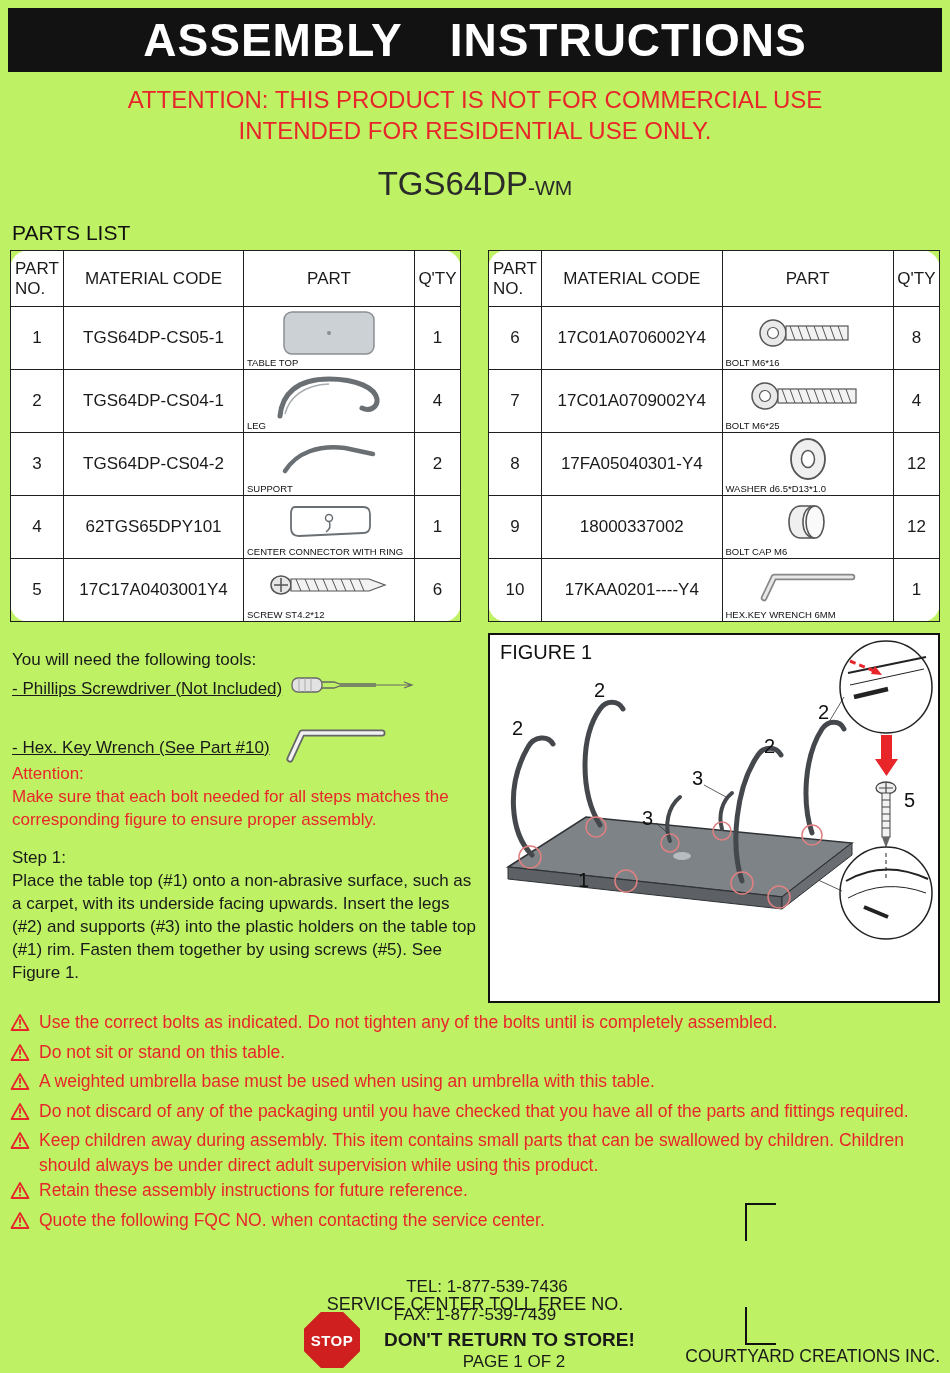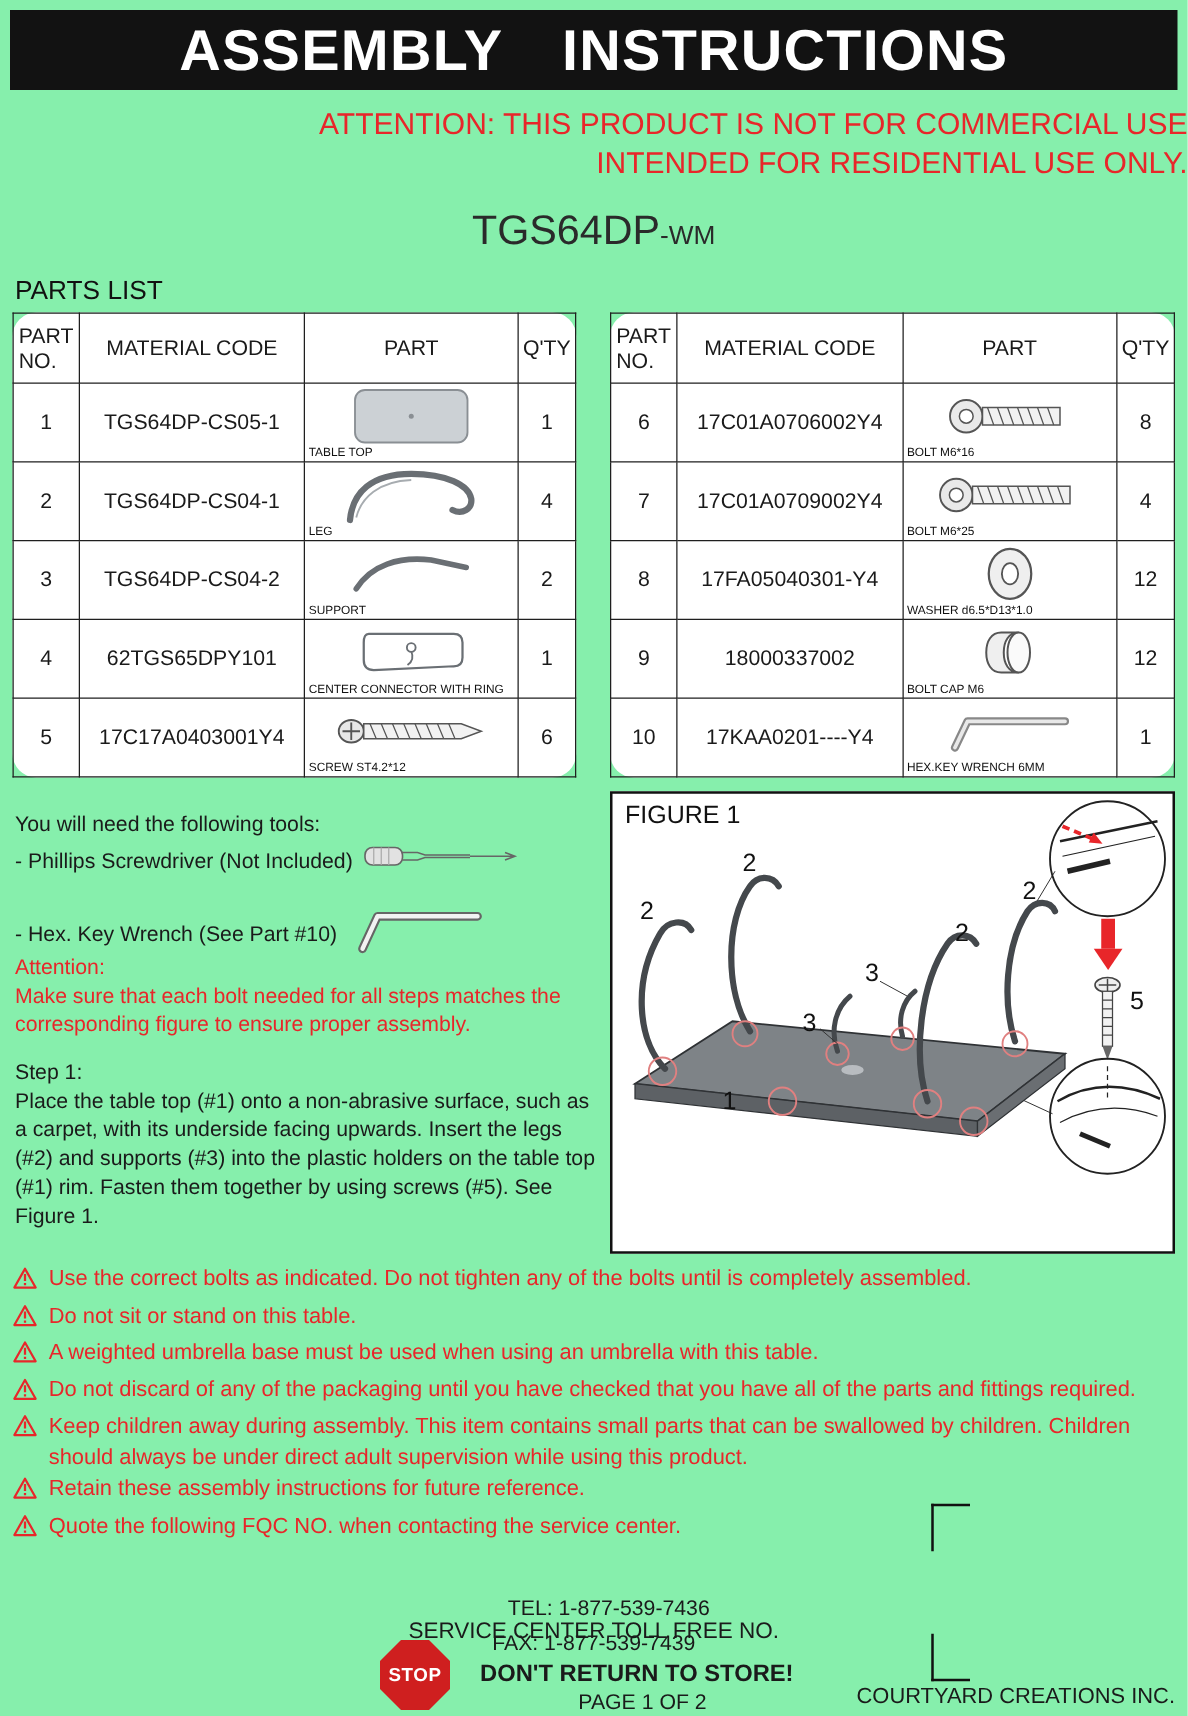--- a/index.html
+++ b/index.html
@@ -1,23 +1,23 @@
 <!DOCTYPE html>
 <html><head>
 <meta charset="utf-8">
 <style>
   * { margin:0; padding:0; box-sizing:border-box; }
   body { background:#ffffff; font-family:"Liberation Sans", sans-serif; color:#1a1a1a; }
-  .page { position:relative; width:950px; height:1373px; background:#86efac; overflow:hidden; }
+  .page { position:relative; width:950px; height:1373px; background:#bef264; overflow:hidden; }
 
   .banner { position:absolute; left:8px; top:8px; width:934px; height:64px; background:#121212;
             display:flex; align-items:center; justify-content:center; }
   .banner h1 { color:#fff; font-size:46px; font-weight:bold; letter-spacing:1px; word-spacing:34px; }
 
-  .attn-head { position:absolute; left:0; top:84px; width:100%; text-align:right;
+  .attn-head { position:absolute; left:0; top:84px; width:100%; text-align:center;
                color:#e8262a; font-size:24px; line-height:31px; }
 
   .model { position:absolute; left:0; top:165px; width:100%; text-align:center; font-size:33px; color:#2a2a2a; }
   .model .suffix { font-size:21px; }
 
   .parts-heading { position:absolute; left:12px; top:221px; font-size:21px; color:#111; }
 
   table.parts { position:absolute; top:250px; border-collapse:collapse; table-layout:fixed; background:#fff;border-radius:19px; }
   table.parts th, table.parts td { border:1.5px solid #1f1f1f; overflow:hidden; }
   table.parts th { font-weight:normal; font-size:17px; height:56px; text-align:center; }
@@ -25,21 +25,21 @@
   table.parts td { height:62px; text-align:center; font-size:17px; }
   td.c-code { font-size:16px; }
   td.c-part { position:relative; }
   .part-cell { width:100%; height:62px; display:flex; align-items:center; justify-content:center; padding-bottom:10px; }
   .part-label { position:absolute; left:3px; bottom:1px; font-size:9.5px; line-height:10px; text-align:left; color:#111; max-width:165px; }
   .t-left { left:10px; width:450px; }
   .t-right { left:488px; width:452px; }
   col.w-no { width:53px; } col.w-code { width:180px; } col.w-part { width:171px; } col.w-qty { width:46px; }
 
   .tools { position:absolute; left:12px; top:648px; width:472px; font-size:17px; line-height:23px; }
-  .tool-line { display:flex; align-items:center; gap:8px; margin-top:2px; }
+  .tool-line { display:flex; align-items:center; gap:8px; margin-top:2px;text-decoration:underline; }
   .tool-line.hex { margin-top:20px; }
 
   .attn-note { position:absolute; left:12px; top:762px; width:460px; color:#e8262a; font-size:17px; line-height:23px; }
   .step1 { position:absolute; left:12px; top:846px; width:466px; font-size:17px; line-height:23px; }
 
   .figure { position:absolute; left:488px; top:633px; width:452px; height:370px; border:2.5px solid #111; background:#fff; }
   .figure-title { position:absolute; left:10px; top:6px; font-size:20px; color:#111; z-index:2; }
   .figure svg { position:absolute; left:0; top:0; }
 
   .warnings { position:absolute; left:10px; top:1010px; width:934px; }

